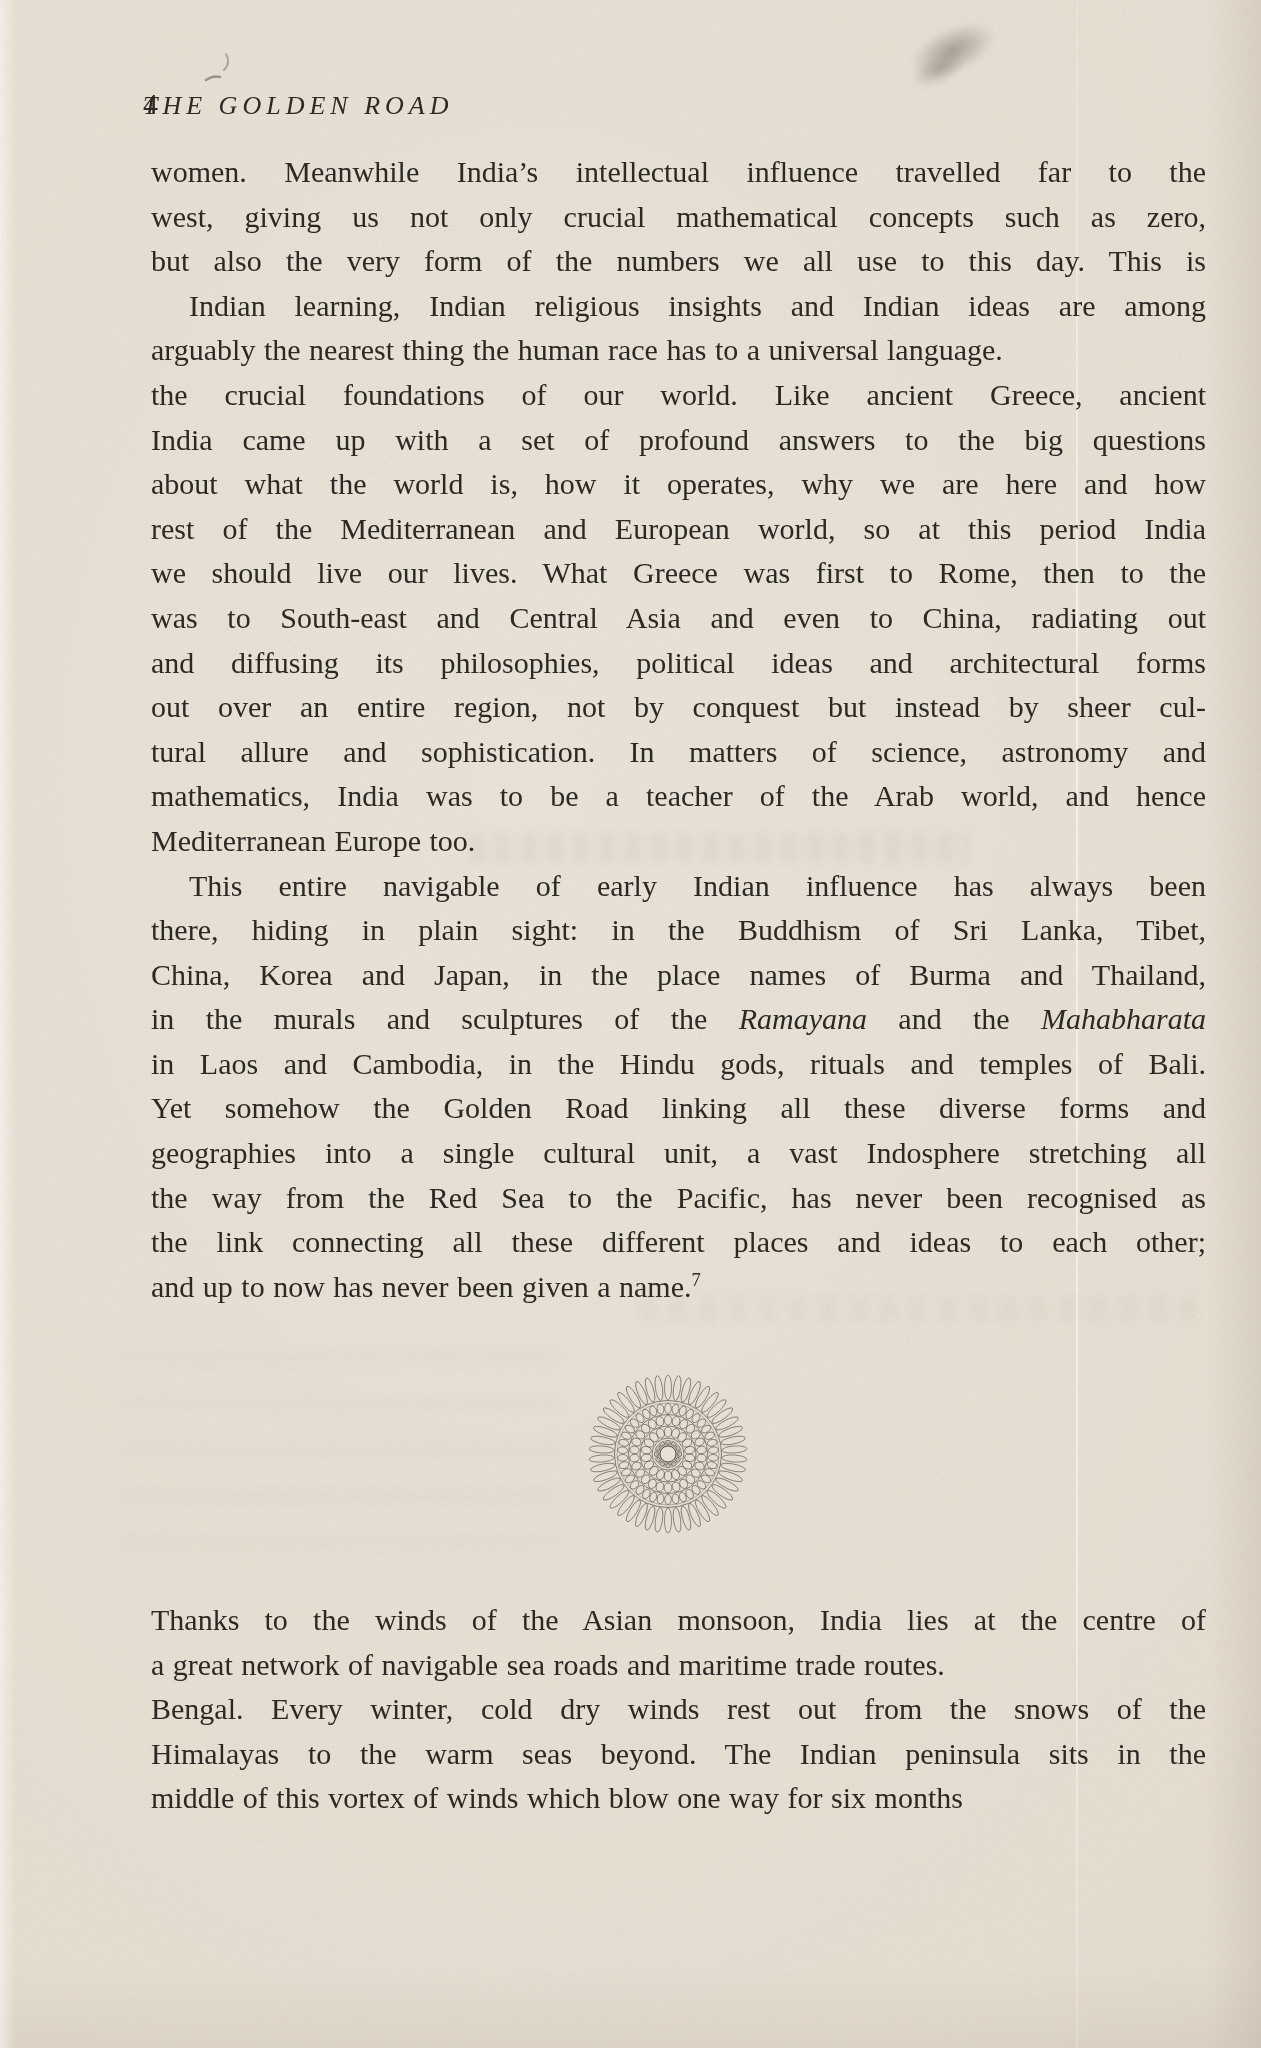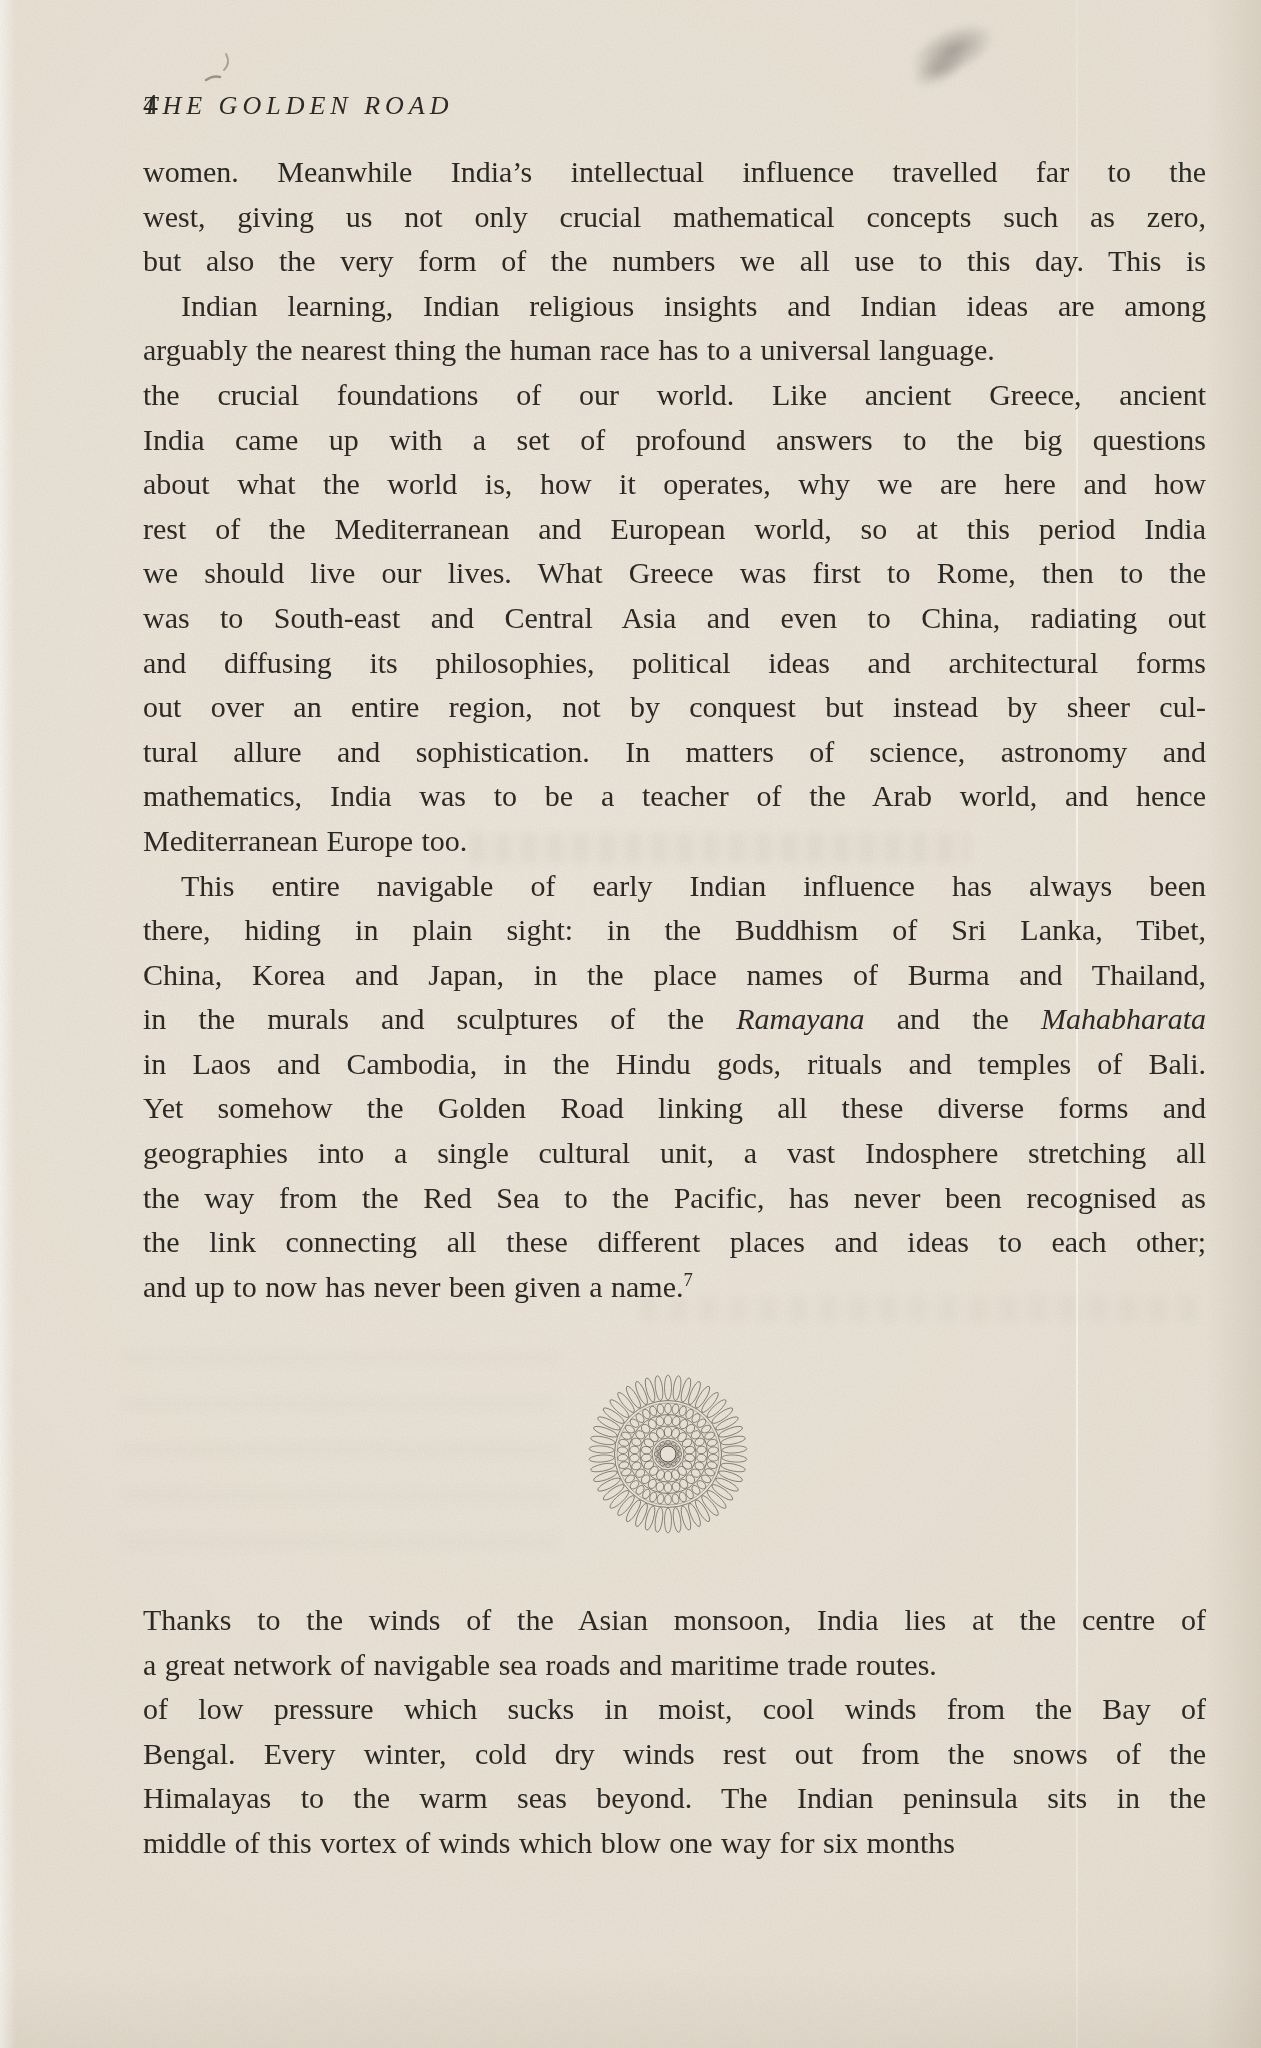--- a/index.html
+++ b/index.html
@@ -71,20 +71,21 @@
     position: absolute; left: 143px; width: 1063px;
     font-size: 30px; line-height: 44.6px;
     word-spacing: 1px;
   }
   #text-before { top: 150px; }
   #text-after  { top: 1598px; }
   .line {
     text-align: justify;
     text-align-last: justify;
     white-space: normal;
+    margin-left: 8px;
   }
   .line.para-last { text-align-last: left; }
   .line.indent { text-indent: 38px; }
   .line sup { font-size: 0.62em; line-height: 0; vertical-align: super; }
   .line i { font-style: italic; }
 
   
   #ornament { position: absolute; left: 586px; top: 1372px; }
 
   
@@ -291,21 +292,20 @@
         <ellipse cx="0" cy="-11.5" rx="2.4" ry="2" transform="rotate(300.00)"></ellipse>
         <ellipse cx="0" cy="-11.5" rx="2.4" ry="2" transform="rotate(330.00)"></ellipse>
       </g>
       <circle r="12" fill="rgba(85,80,72,0.28)" stroke="none"></circle>
       <circle r="8" fill="#ece6da" stroke="rgba(70,65,58,0.9)" stroke-width="1"></circle>
     </svg>
 
   <div id="text-after" class="text-block">
       <div class="line">Thanks to the winds of the Asian monsoon, India lies at the centre of</div>
       <div class="line para-last">a great network of navigable sea roads and maritime trade routes.</div>
-      <div class="line">of low pressure which sucks in moist, cool winds from the Bay of</div>
       <div class="line">Bengal. Every winter, cold dry winds rest out from the snows of the</div>
       <div class="line">Himalayas to the warm seas beyond. The Indian peninsula sits in the</div>
       <div class="line para-last">middle of this vortex of winds which blow one way for six months</div>
     </div>
 
   <svg class="grain" width="1261" height="2048">
     <filter id="paperNoise" x="0" y="0" width="100%" height="100%">
       <feTurbulence type="fractalNoise" baseFrequency="0.55" numOctaves="2" stitchTiles="stitch"></feTurbulence>
       <feColorMatrix type="matrix" values="0 0 0 0 0.42  0 0 0 0 0.40  0 0 0 0 0.36  0.55 0 0 0 0"></feColorMatrix>
     </filter>

